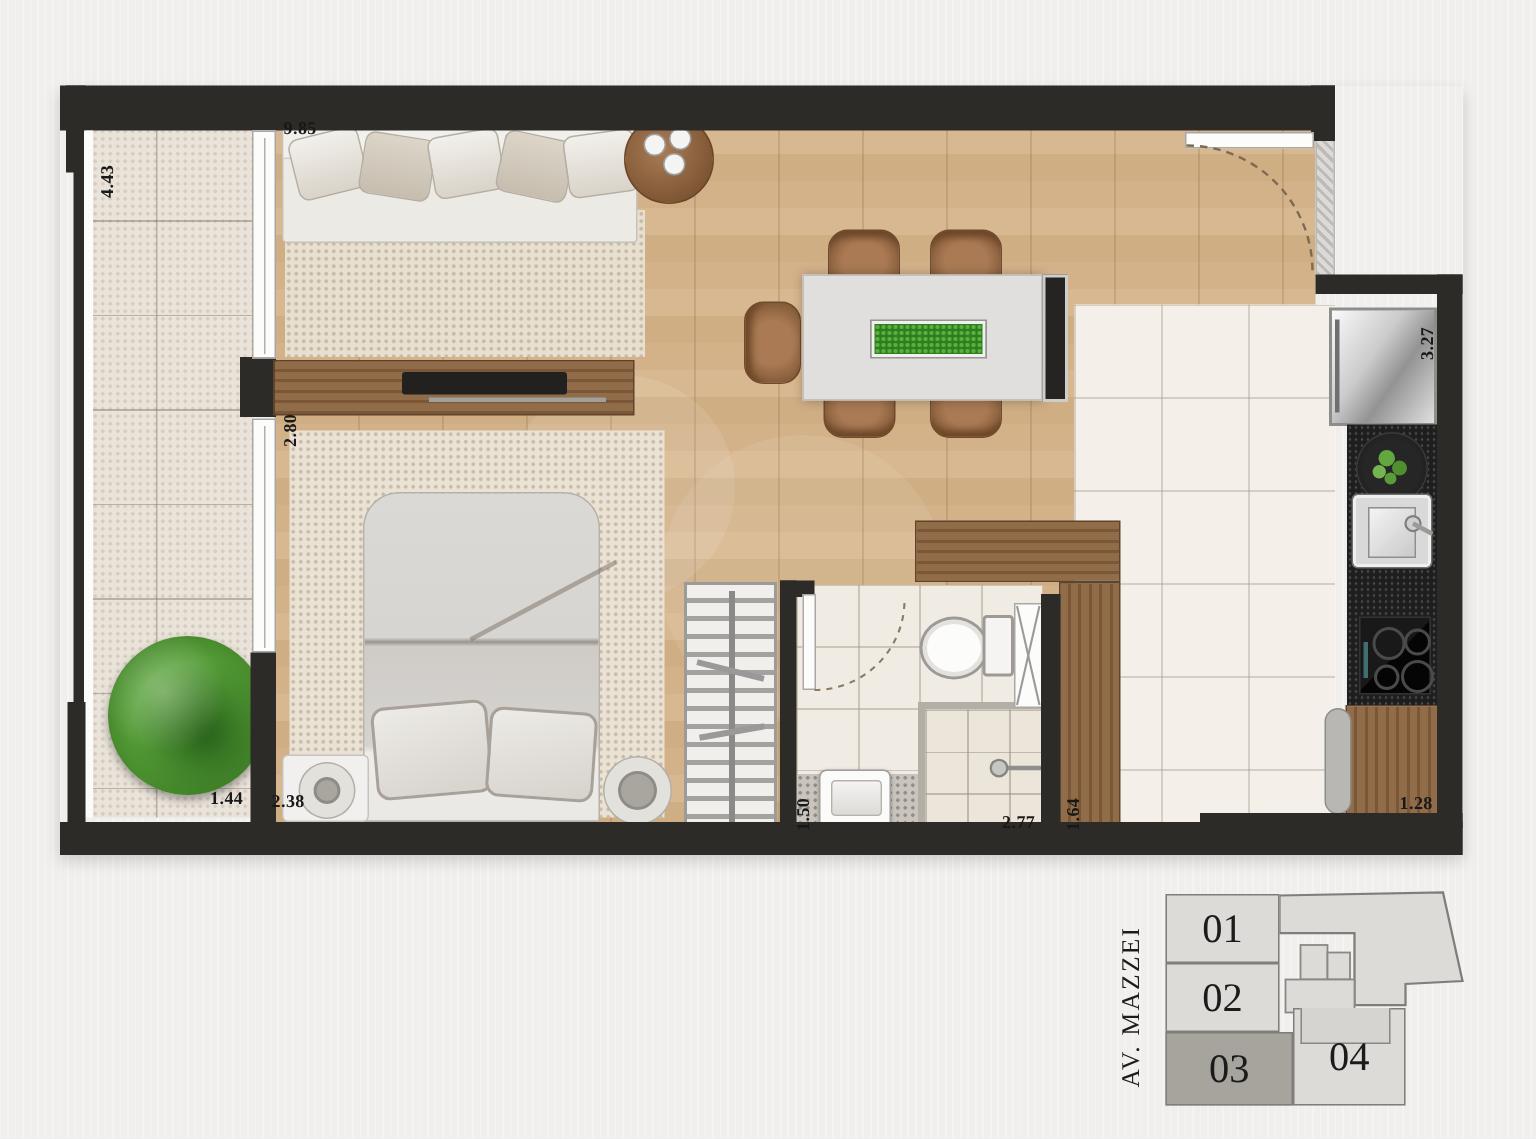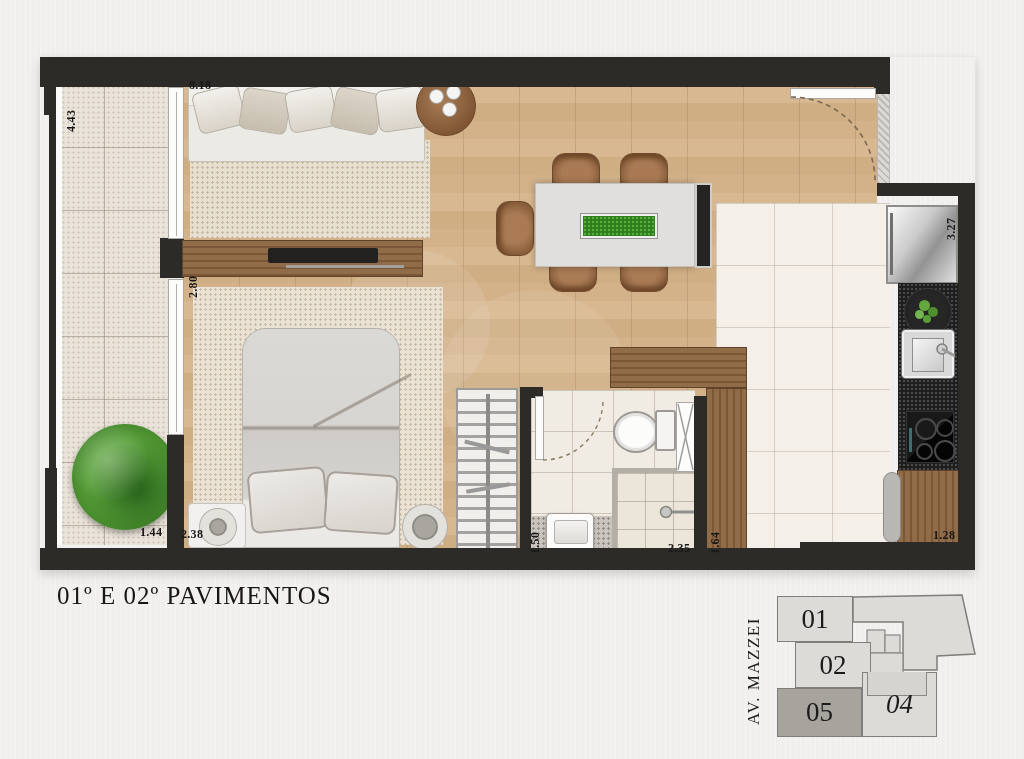--- a/index.html
+++ b/index.html
@@ -199,48 +199,47 @@
     <path d="M543,460 A60,60 0 0 0 603,400" fill="none" stroke="#8a7a63" stroke-width="1.4" stroke-dasharray="4 4"></path>
     <line x1="678" y1="404" x2="693" y2="470" stroke="#9a9a98" stroke-width="1.4"></line>
     <line x1="693" y1="404" x2="678" y2="470" stroke="#9a9a98" stroke-width="1.4"></line>
     <line x1="694" y1="512" x2="669" y2="512" stroke="#8f8f8d" stroke-width="3"></line>
     <circle cx="666" cy="512" r="5.5" fill="#c6c6c4" stroke="#85857f" stroke-width="1.5"></circle>
     <circle cx="942" cy="349" r="5" fill="#cfcfcf" stroke="#7e7e7c" stroke-width="1.5"></circle>
     <line x1="942" y1="349" x2="955" y2="356" stroke="#9a9a98" stroke-width="3"></line>
   </svg>
 
   <span class="dim v" style="left:64px;top:132px;">4.43</span>
-  <span class="dim" style="left:189px;top:78px;">8.18</span>
+  <span class="dim" style="left:189px;top:78px;">9.85</span>
   <span class="dim v" style="left:186px;top:298px;">2.80</span>
   <span class="dim" style="left:181px;top:527px;">2.38</span>
   <span class="dim" style="left:140px;top:525px;">1.44</span>
   <span class="dim v" style="left:528px;top:554px;">1.50</span>
-  <span class="dim" style="left:668px;top:541px;">2.35</span>
+  <span class="dim" style="left:668px;top:541px;">2.77</span>
   <span class="dim v" style="left:708px;top:554px;">1.64</span>
   <span class="dim" style="left:933px;top:528px;">1.28</span>
   <span class="dim v" style="left:944px;top:240px;">3.27</span>
 
-  <h1 id="title" style="margin:0;font-weight:400;">01º E 02º PAVIMENTOS</h1>
 
   <div class="abs" style="left:738px;top:583px;width:244px;height:166px;">
     <svg class="abs" style="left:0;top:0;" width="244" height="166" viewBox="0 0 244 166">
       <polygon points="115,14 224,12 237,71 199,73 199,87 165,87 165,39 115,39" fill="#dcdbd7" stroke="#807e7a" stroke-width="1.5"></polygon>
       <rect x="129" y="47" width="18" height="23" fill="#dcdbd7" stroke="#8a8884" stroke-width="1.2"></rect>
       <rect x="147" y="52" width="15" height="18" fill="#dcdbd7" stroke="#8a8884" stroke-width="1.2"></rect>
       <rect x="119" y="70" width="46" height="22" fill="#dcdbd7" stroke="#8a8884" stroke-width="1.2"></rect>
     </svg>
     <div class="kunit" style="left:39px;top:13px;width:76px;height:46px;">
       <span>01</span>
     </div>
-    <div class="kunit" style="left:57px;top:59px;width:76px;height:46px;">
+    <div class="kunit" style="left:39px;top:59px;width:76px;height:46px;">
       <span>02</span>
     </div>
     <div class="kunit hl" style="left:39px;top:105px;width:85px;height:49px;">
-      <span>05</span>
+      <span>03</span>
     </div>
     <div class="kunit" style="left:124px;top:89px;width:75px;height:65px;">
       <div class="abs" style="left:4px;top:-1px;width:60px;height:24px;background:#d5d4d0;border:1px solid #8a8884;border-top:none;box-sizing:border-box;"></div>
-      <span style="position:relative;font-style:italic;">04</span>
+      <span style="position:relative;">04</span>
     </div>
     <span class="abs" style="left:6px;top:142px;transform-origin:0 0;transform:rotate(-90deg);font:17px 'Liberation Serif',serif;letter-spacing:1.5px;color:#1c1c1c;white-space:nowrap;">AV. MAZZEI</span>
   </div>
 
 </div>
 
 </body></html>

